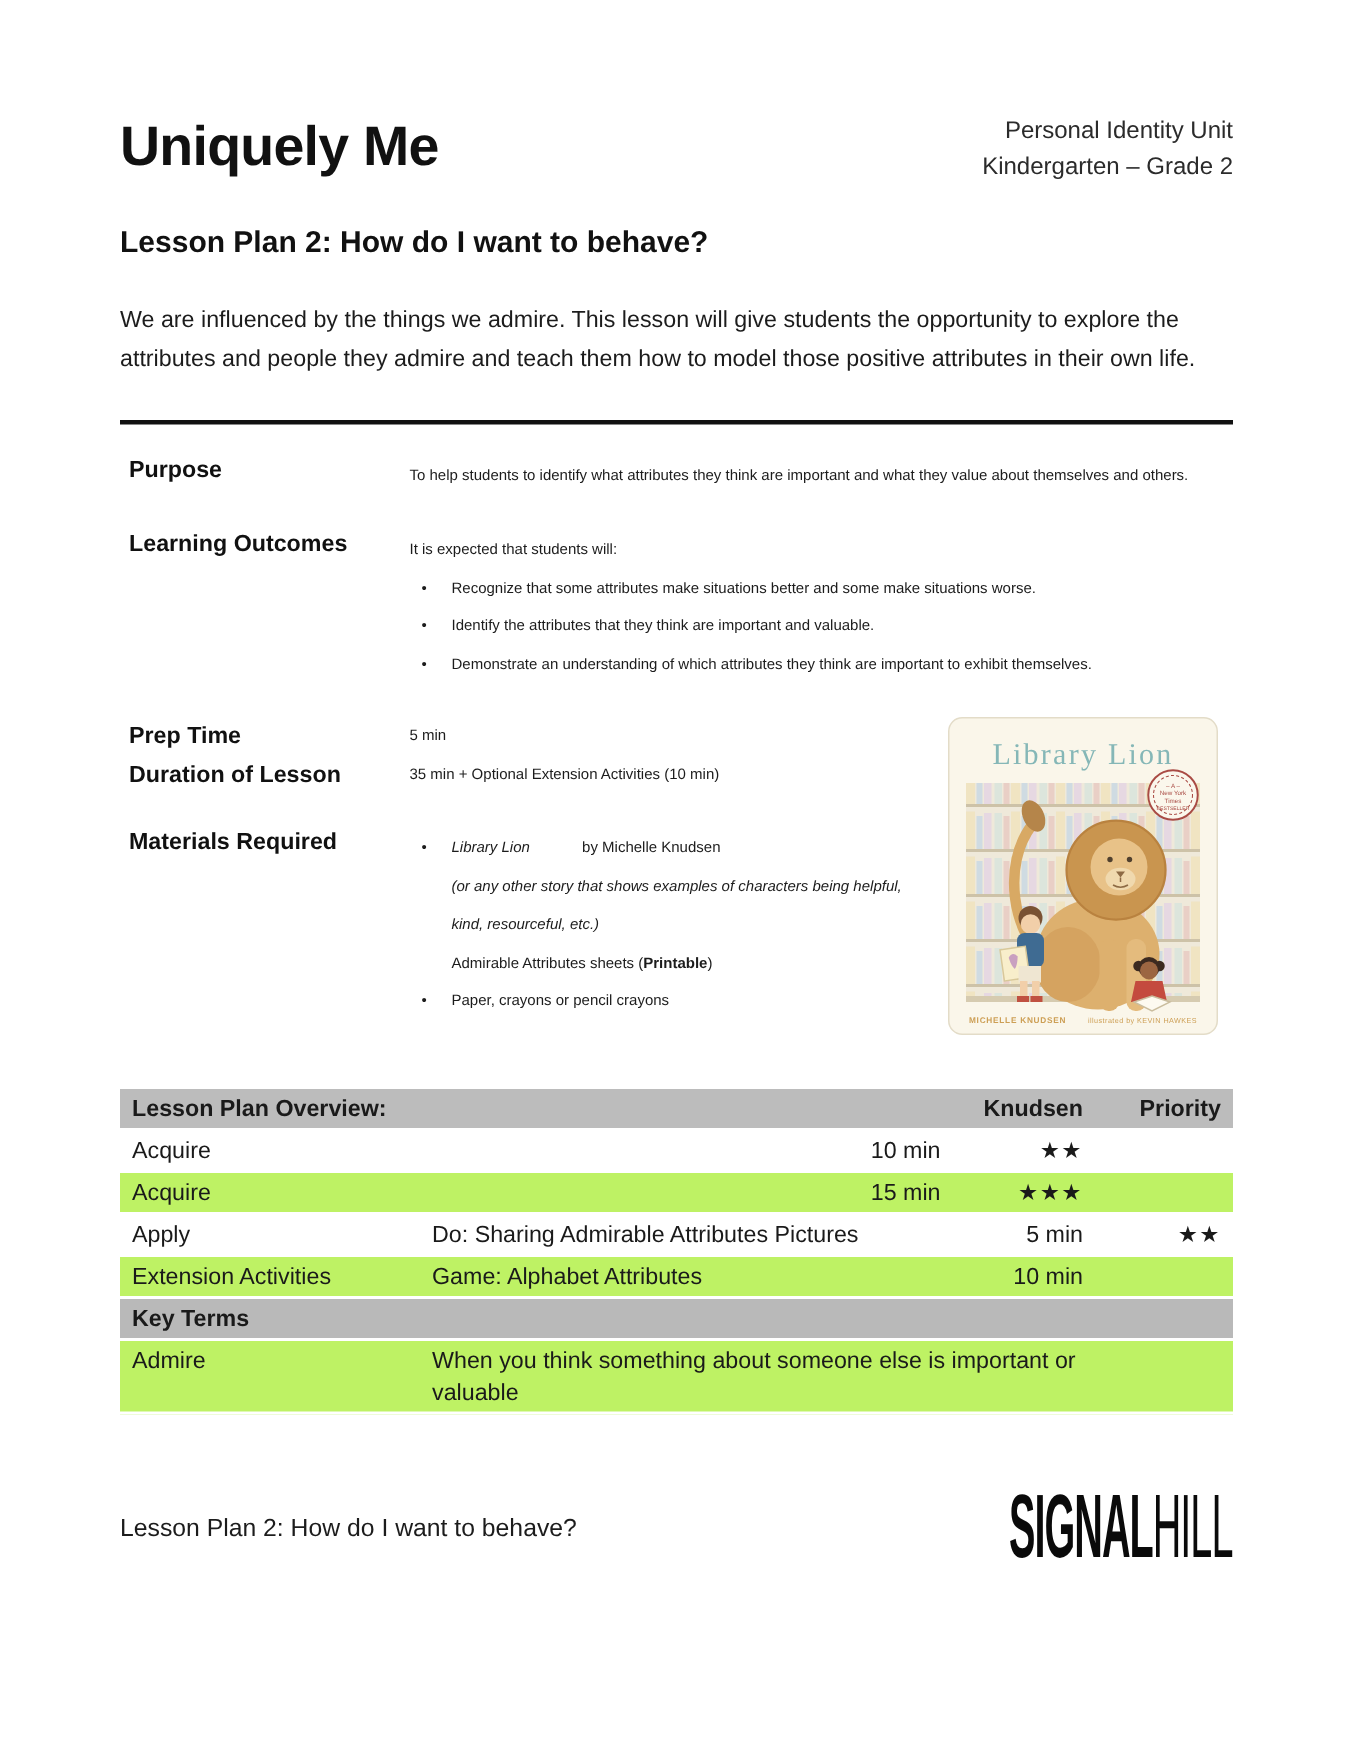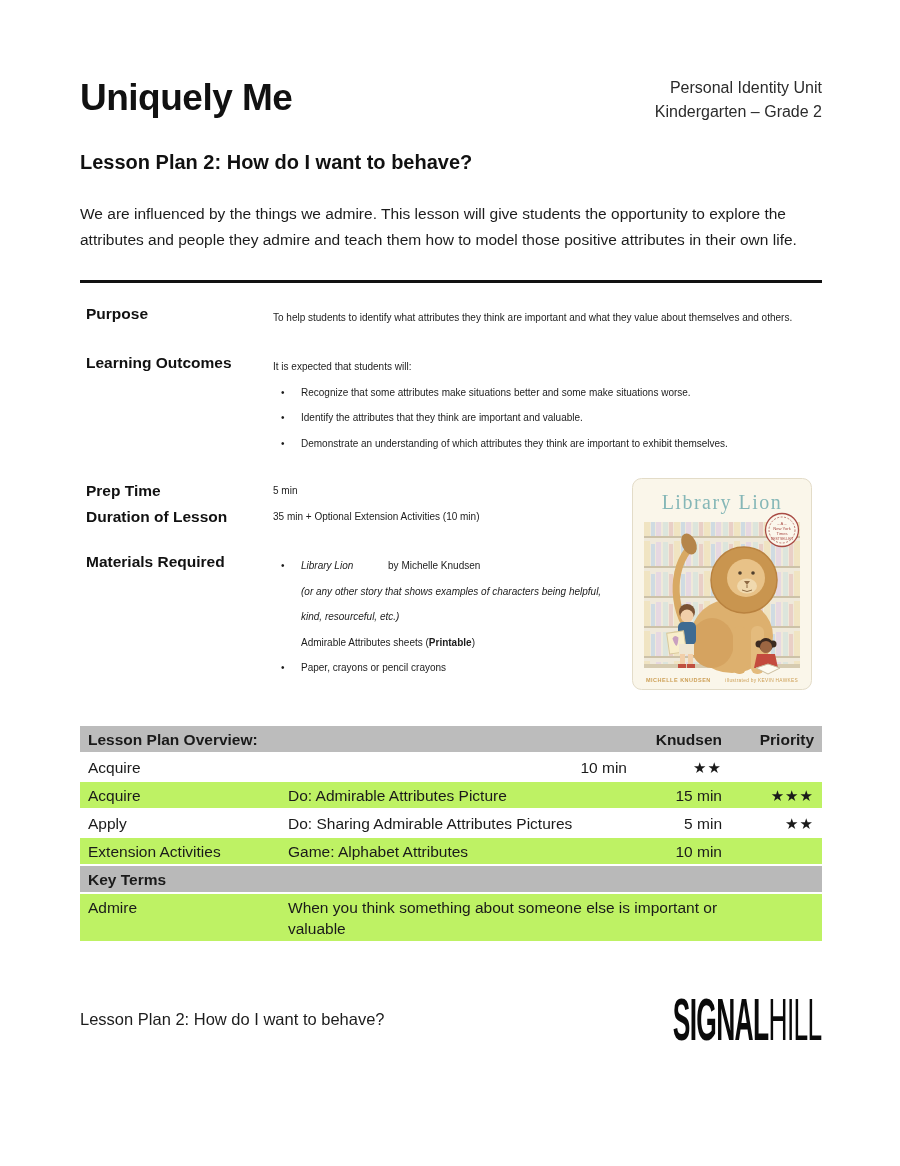--- a/index.html
+++ b/index.html
@@ -202,21 +202,20 @@
     </div>
 
     <div class="trow r-white">
       <div>Acquire</div>
       <div class="c3">10 min</div>
       <div class="c4 stars">★★</div>
     </div>
 
     <div class="trow r-gray">
       <div>Acquire</div>
-      <div><span>Do: Admirable Attributes Picture</span> <span class="it"></span></div>
       <div class="c3">15 min</div>
       <div class="c4 stars">★★★</div>
     </div>
 
     <div class="trow r-white">
       <div>Apply</div>
       <div><span>Do: Sharing Admirable Attributes Pictures</span> <span class="it"></span></div>
       <div class="c3">5 min</div>
       <div class="c4 stars">★★</div>
     </div>

